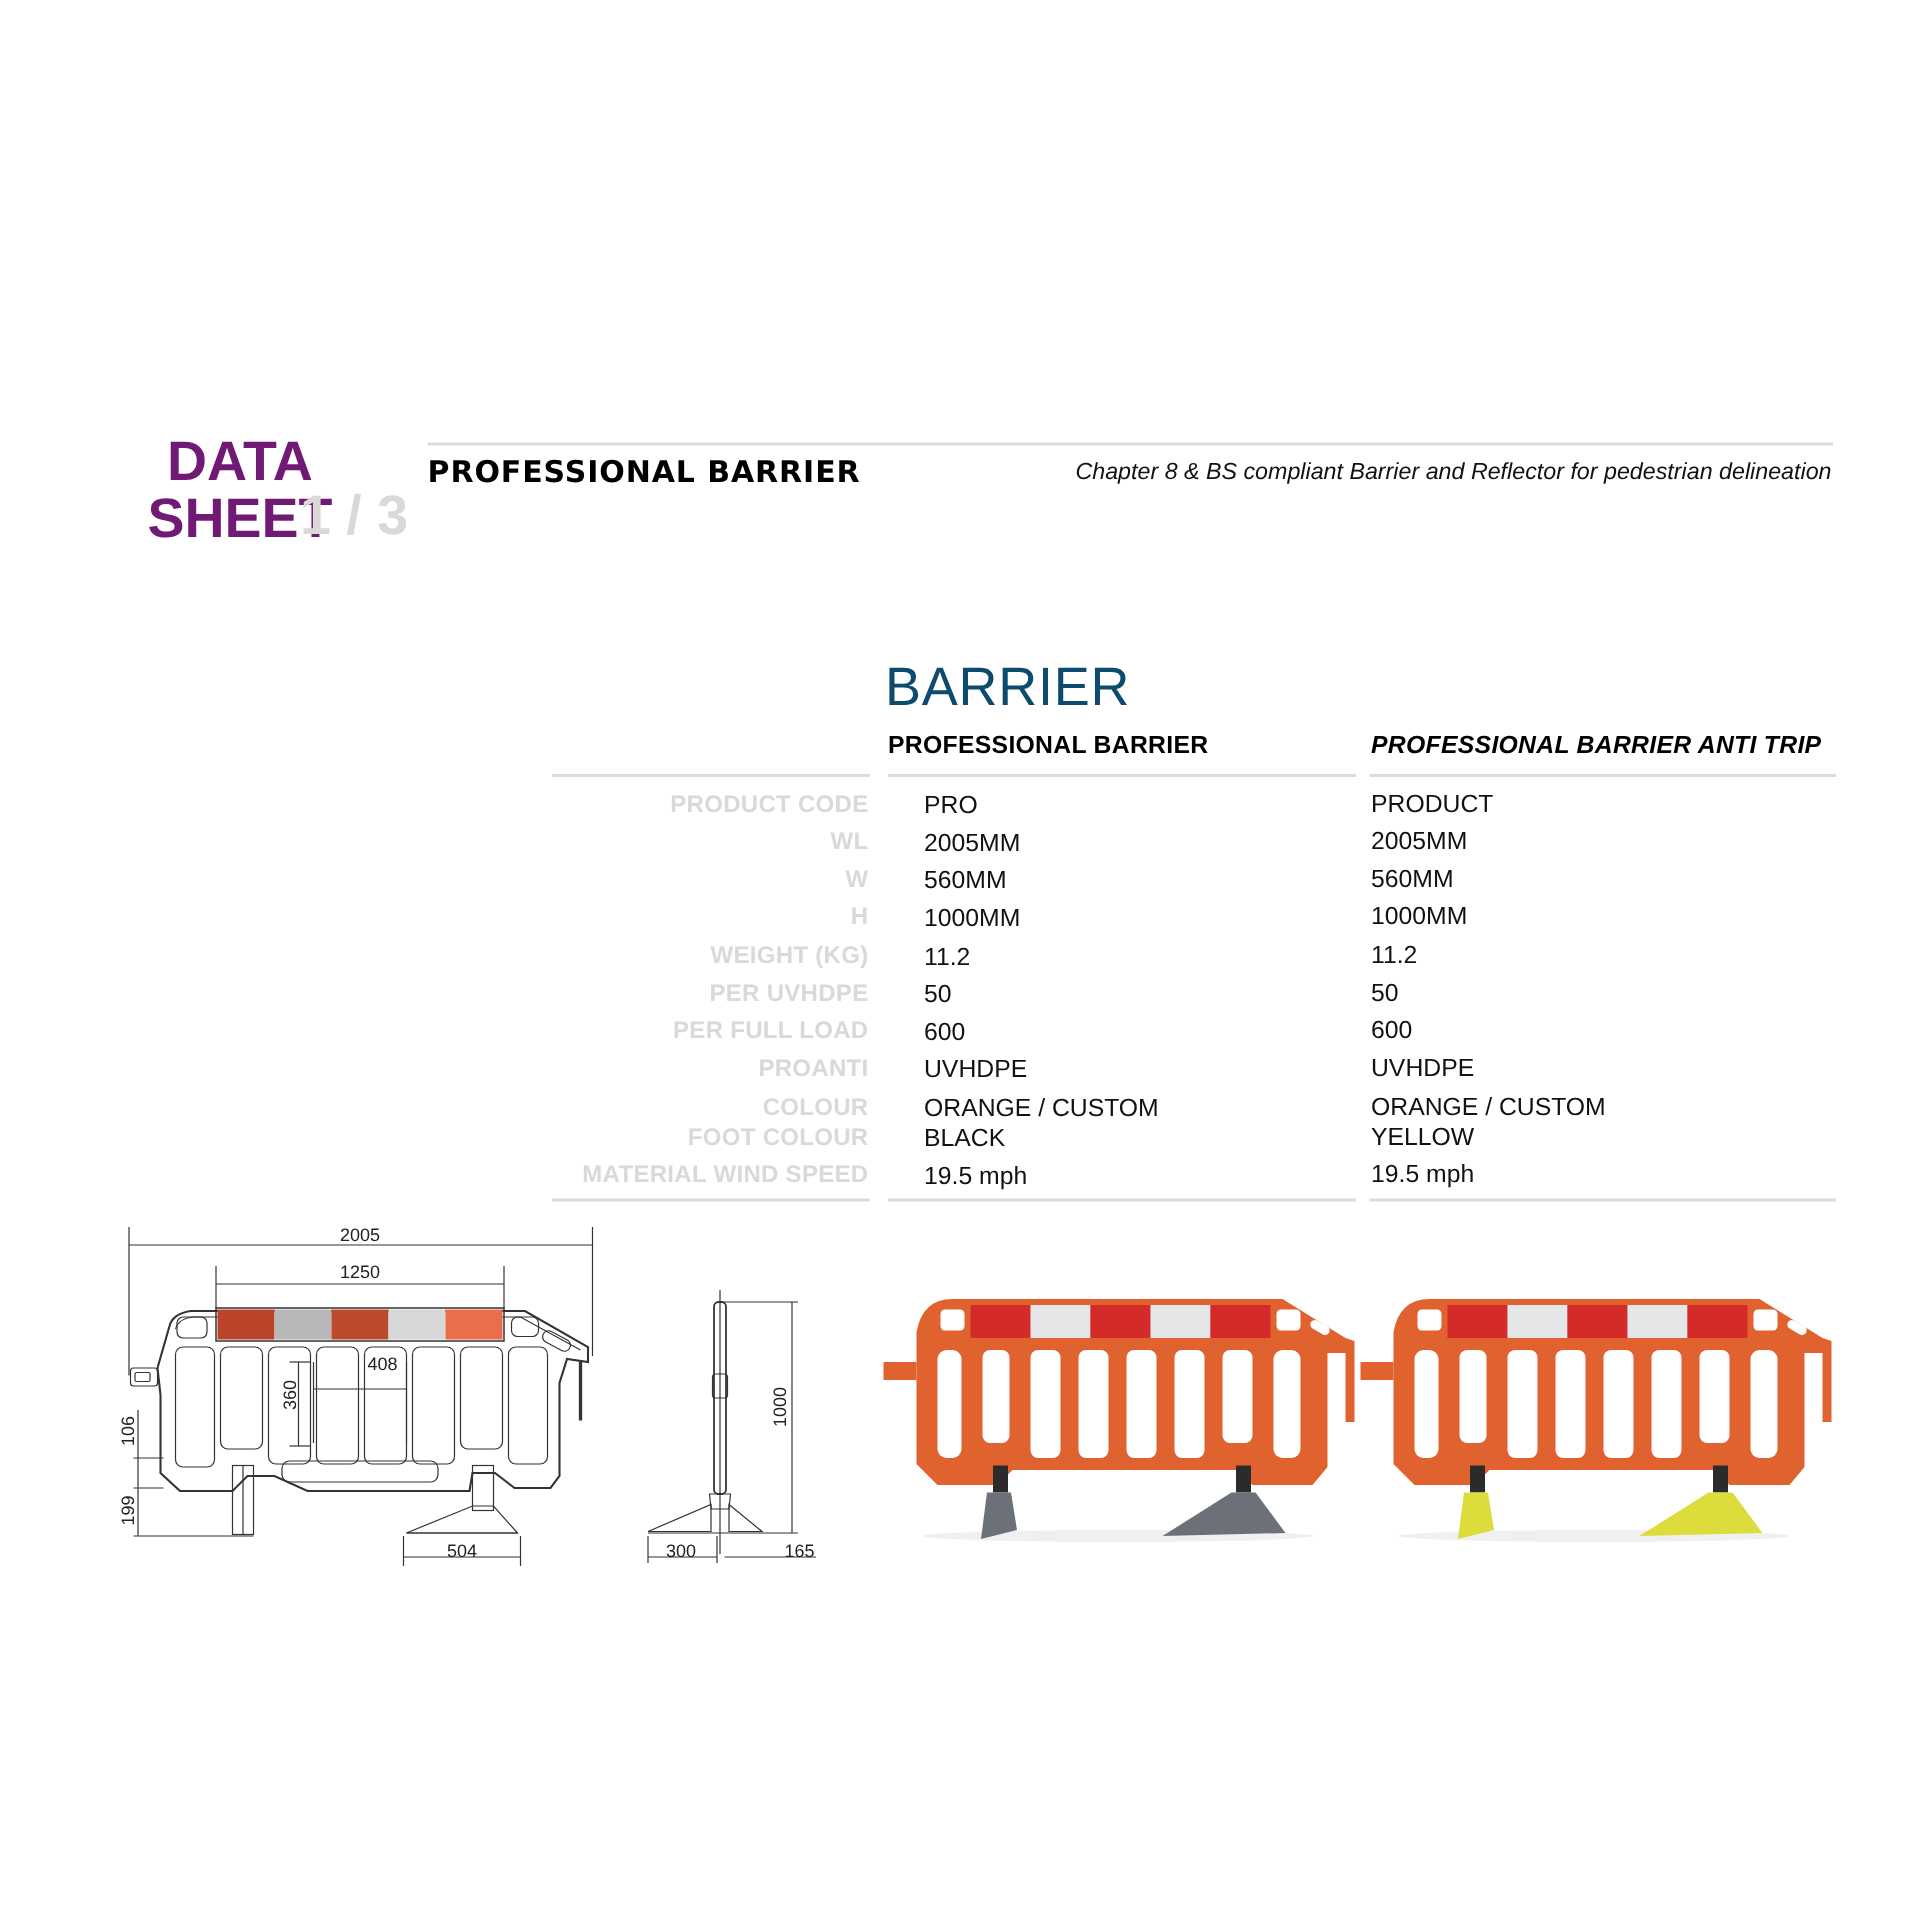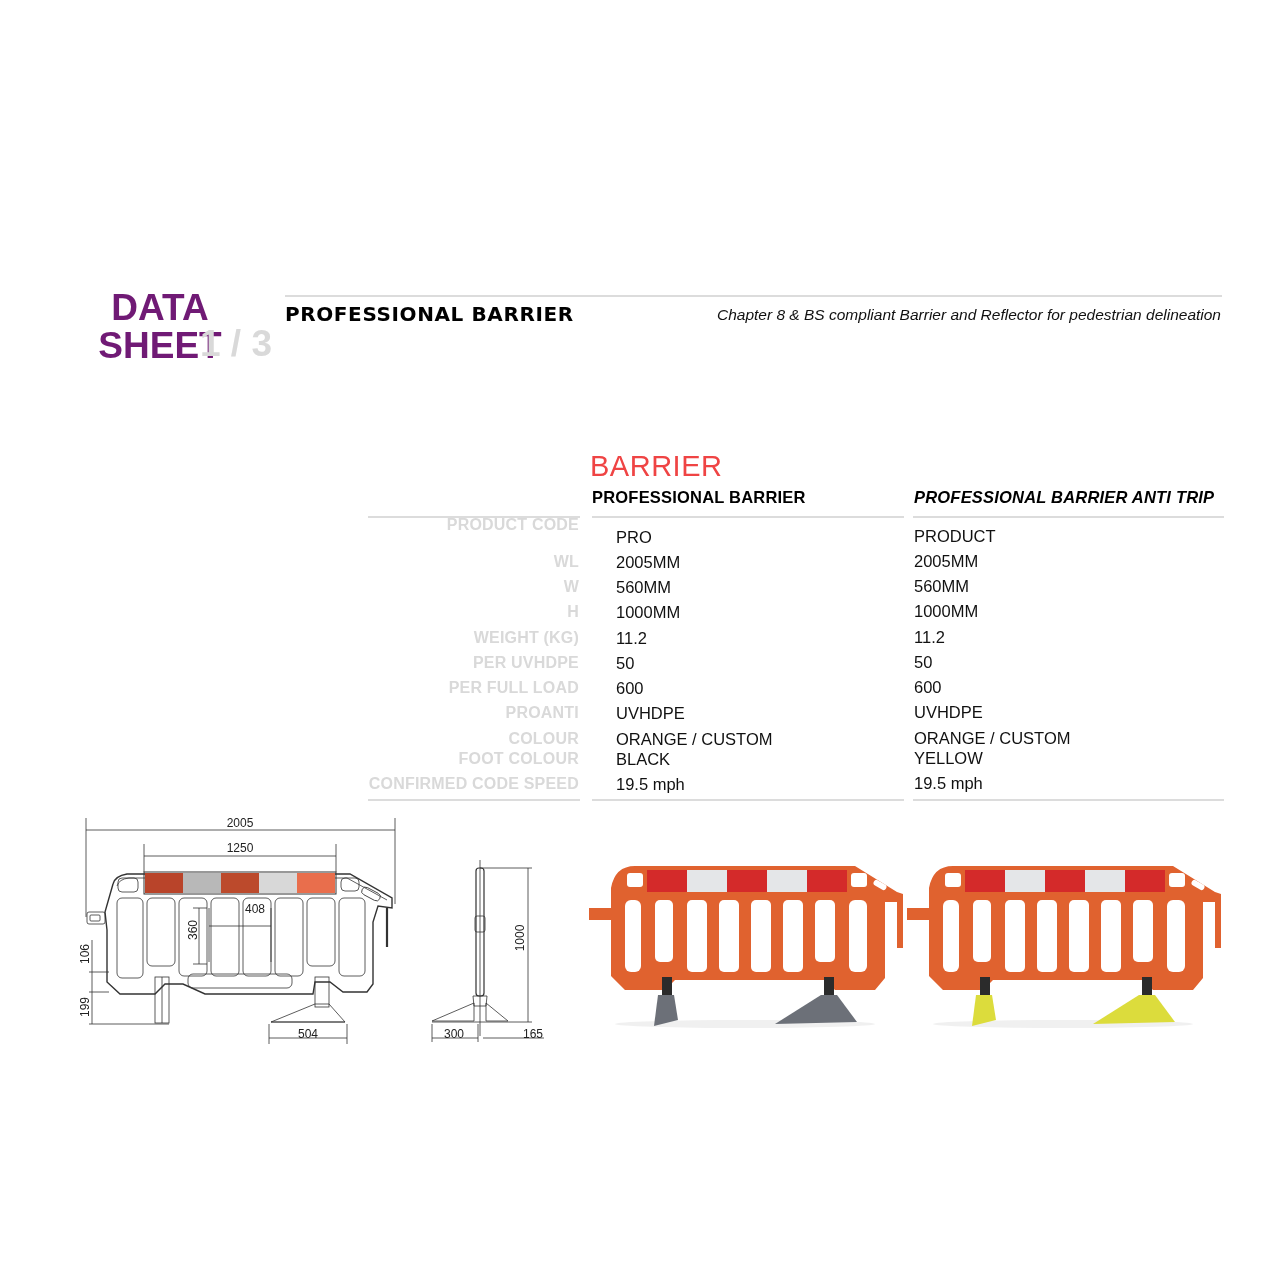--- a/index.html
+++ b/index.html
@@ -7,21 +7,21 @@
   .abs { position:absolute; }
 
   
   .ds-title { left:48px; top:289px; width:224px; text-align:center; font-size:37px; font-weight:bold; color:#701a75; line-height:38px; letter-spacing:0px; }
   .ds-page { left:48px; top:325px; width:224px; text-align:right; font-size:37px; font-weight:bold; color:#d9d9d9; line-height:38px; }
   .header-rule { left:285px; top:295px; width:937px; height:2px; background:#dcdcdc; }
   .product-title { left:285px; top:302px; font-size:20px; font-weight:900; letter-spacing:0.6px; color:#000; font-family:"DejaVu Sans", sans-serif; }
   .subtitle { right:59px; top:306px; font-size:15.5px; color:#111;font-style:italic; }
 
   
-  .section-title { left:590px; top:450px; font-size:29px; color:#ef4444; letter-spacing:0.5px; }
+  .section-title { left:590px; top:437px; font-size:36px; color:#0c4a6e; letter-spacing:0.5px; }
   .col-head { top:488px; font-size:16.5px; font-weight:bold; color:#000; letter-spacing:0.2px; }
   .col1-head { left:592px; }
   .col2-head { left:914px;font-style:italic; }
 
   .rule { height:2px; background:#dcdcdc; }
   .rule-lab-top { left:368px; top:516px; width:212px; }
   .rule-c1-top { left:592px; top:516px; width:312px; }
   .rule-c2-top { left:913px; top:516px; width:311px; }
   .rule-lab-bot { left:368px; top:799px; width:212px; }
   .rule-c1-bot { left:592px; top:799px; width:312px; }
@@ -48,21 +48,21 @@
 <div class="abs col-head col1-head">PROFESSIONAL BARRIER</div>
 <div class="abs col-head col2-head">PROFESSIONAL BARRIER ANTI TRIP</div>
 
 <div class="abs rule rule-lab-top"></div>
 <div class="abs rule rule-c1-top"></div>
 <div class="abs rule rule-c2-top"></div>
 
 <div>
 
   <div>
-    <span class="label" style="top:516px">PRODUCT CODE</span>
+    <span class="label" style="top:528px">PRODUCT CODE</span>
     <span class="val v1" style="top:528px">PRO</span>
     <span class="val v2" style="top:527px">PRODUCT</span>
   </div>
   <div>
     <span class="label" style="top:553px">WL</span>
     <span class="val v1" style="top:553px">2005MM</span>
     <span class="val v2" style="top:552px">2005MM</span>
   </div>
   <div>
     <span class="label" style="top:578px">W</span>
@@ -98,21 +98,21 @@
     <span class="label" style="top:730px">COLOUR</span>
     <span class="val v1" style="top:730px">ORANGE / CUSTOM</span>
     <span class="val v2" style="top:729px">ORANGE / CUSTOM</span>
   </div>
   <div>
     <span class="label" style="top:750px">FOOT COLOUR</span>
     <span class="val v1" style="top:750px">BLACK</span>
     <span class="val v2" style="top:749px">YELLOW</span>
   </div>
   <div>
-    <span class="label" style="top:775px">CONFIRMED CODE SPEED</span>
+    <span class="label" style="top:775px">MATERIAL WIND SPEED</span>
     <span class="val v1" style="top:775px">19.5 mph</span>
     <span class="val v2" style="top:774px">19.5 mph</span>
   </div>
 </div>
 
 <div class="abs rule rule-lab-bot"></div>
 <div class="abs rule rule-c1-bot"></div>
 <div class="abs rule rule-c2-bot"></div>
 
 <svg class="abs" style="left:75px;top:812px" width="340" height="240" viewBox="0 0 340 240">

